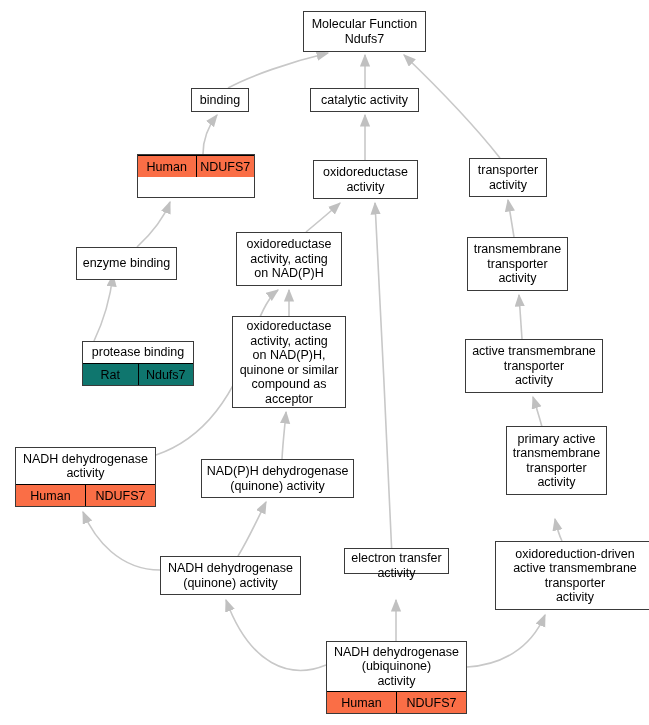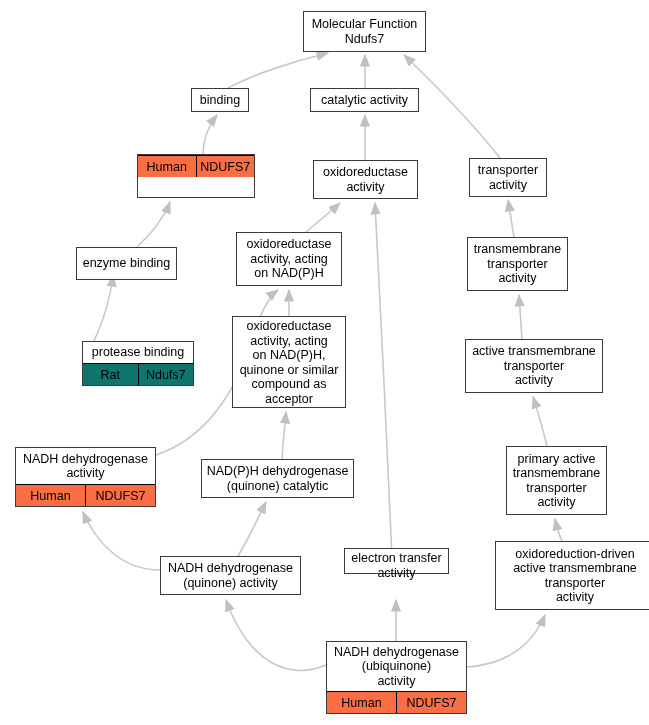--- a/index.html
+++ b/index.html
@@ -166,23 +166,23 @@
       <div class="go-node" style="left: 15px; top: 447px; width: 141px; height: 60px;">
         <div class="go-node-label">NADH dehydrogenase
 activity</div>
         <div class="go-node-annots">
           <div class="go-annot annot-human">Human</div>
           <div class="go-annot annot-human">NDUFS7</div>
         </div>
       </div>
       <div class="go-node" style="left: 201px; top: 459px; width: 153px; height: 39px;">
         <div class="go-node-label">NAD(P)H dehydrogenase
-(quinone) catalytic</div>
-      </div>
-      <div class="go-node" style="left: 506px; top: 446px; width: 101px; height: 69px;">
+(quinone) activity</div>
+      </div>
+      <div class="go-node" style="left: 506px; top: 426px; width: 101px; height: 69px;">
         <div class="go-node-label">primary active
 transmembrane
 transporter
 activity</div>
       </div>
       <div class="go-node" style="left: 160px; top: 556px; width: 141px; height: 39px;">
         <div class="go-node-label">NADH dehydrogenase
 (quinone) activity</div>
       </div>
       <div class="go-node" style="left: 344px; top: 548px; width: 105px; height: 26px;">

